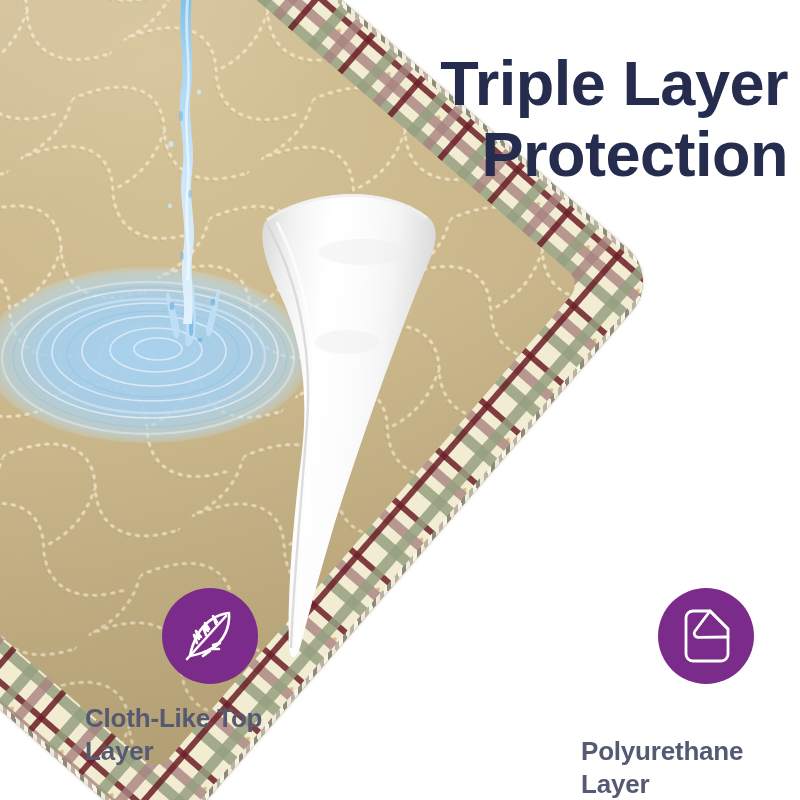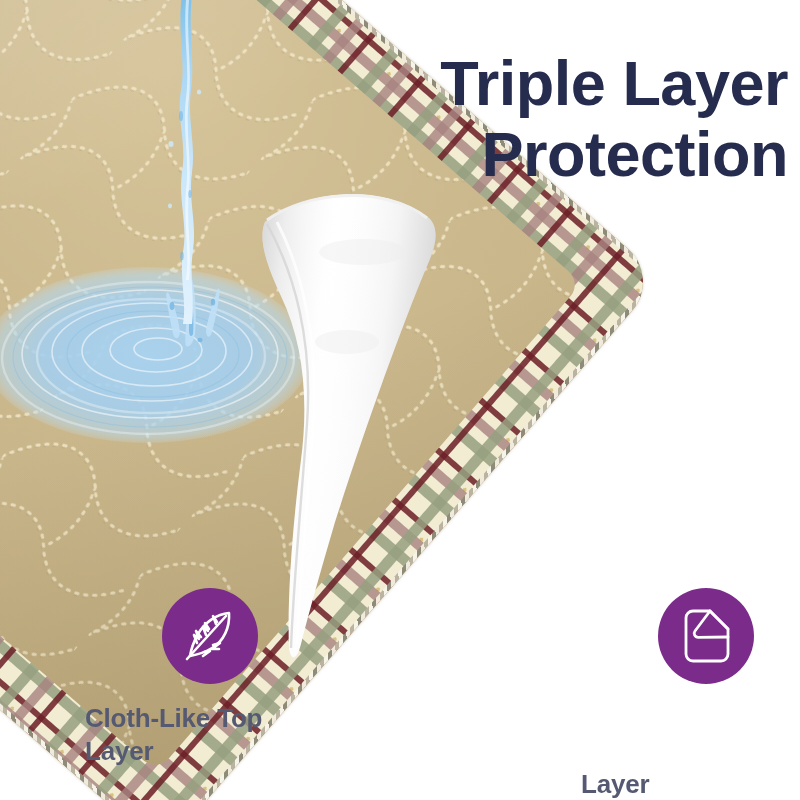--- a/index.html
+++ b/index.html
@@ -417,20 +417,20 @@
                      a 7 7 0 0 1 -7 7 L 16 56 a 7 7 0 0 1 -7 -7 Z"></path>
 
             <path d="M33 6 L 18 26 a 4 4 0 0 0 3.2 6.4 L 51 32"></path>
 
             <path d="M33 6 L 51 24"></path>
           </g>
         </svg>
       </div>
       <div class="flabel">
         <br>
-        <br>
+        <span>Polyurethane</span><br>
         <span>Layer</span>
       </div>
     </div>
 
   </div>
 
 </div>
 
 </body></html>

